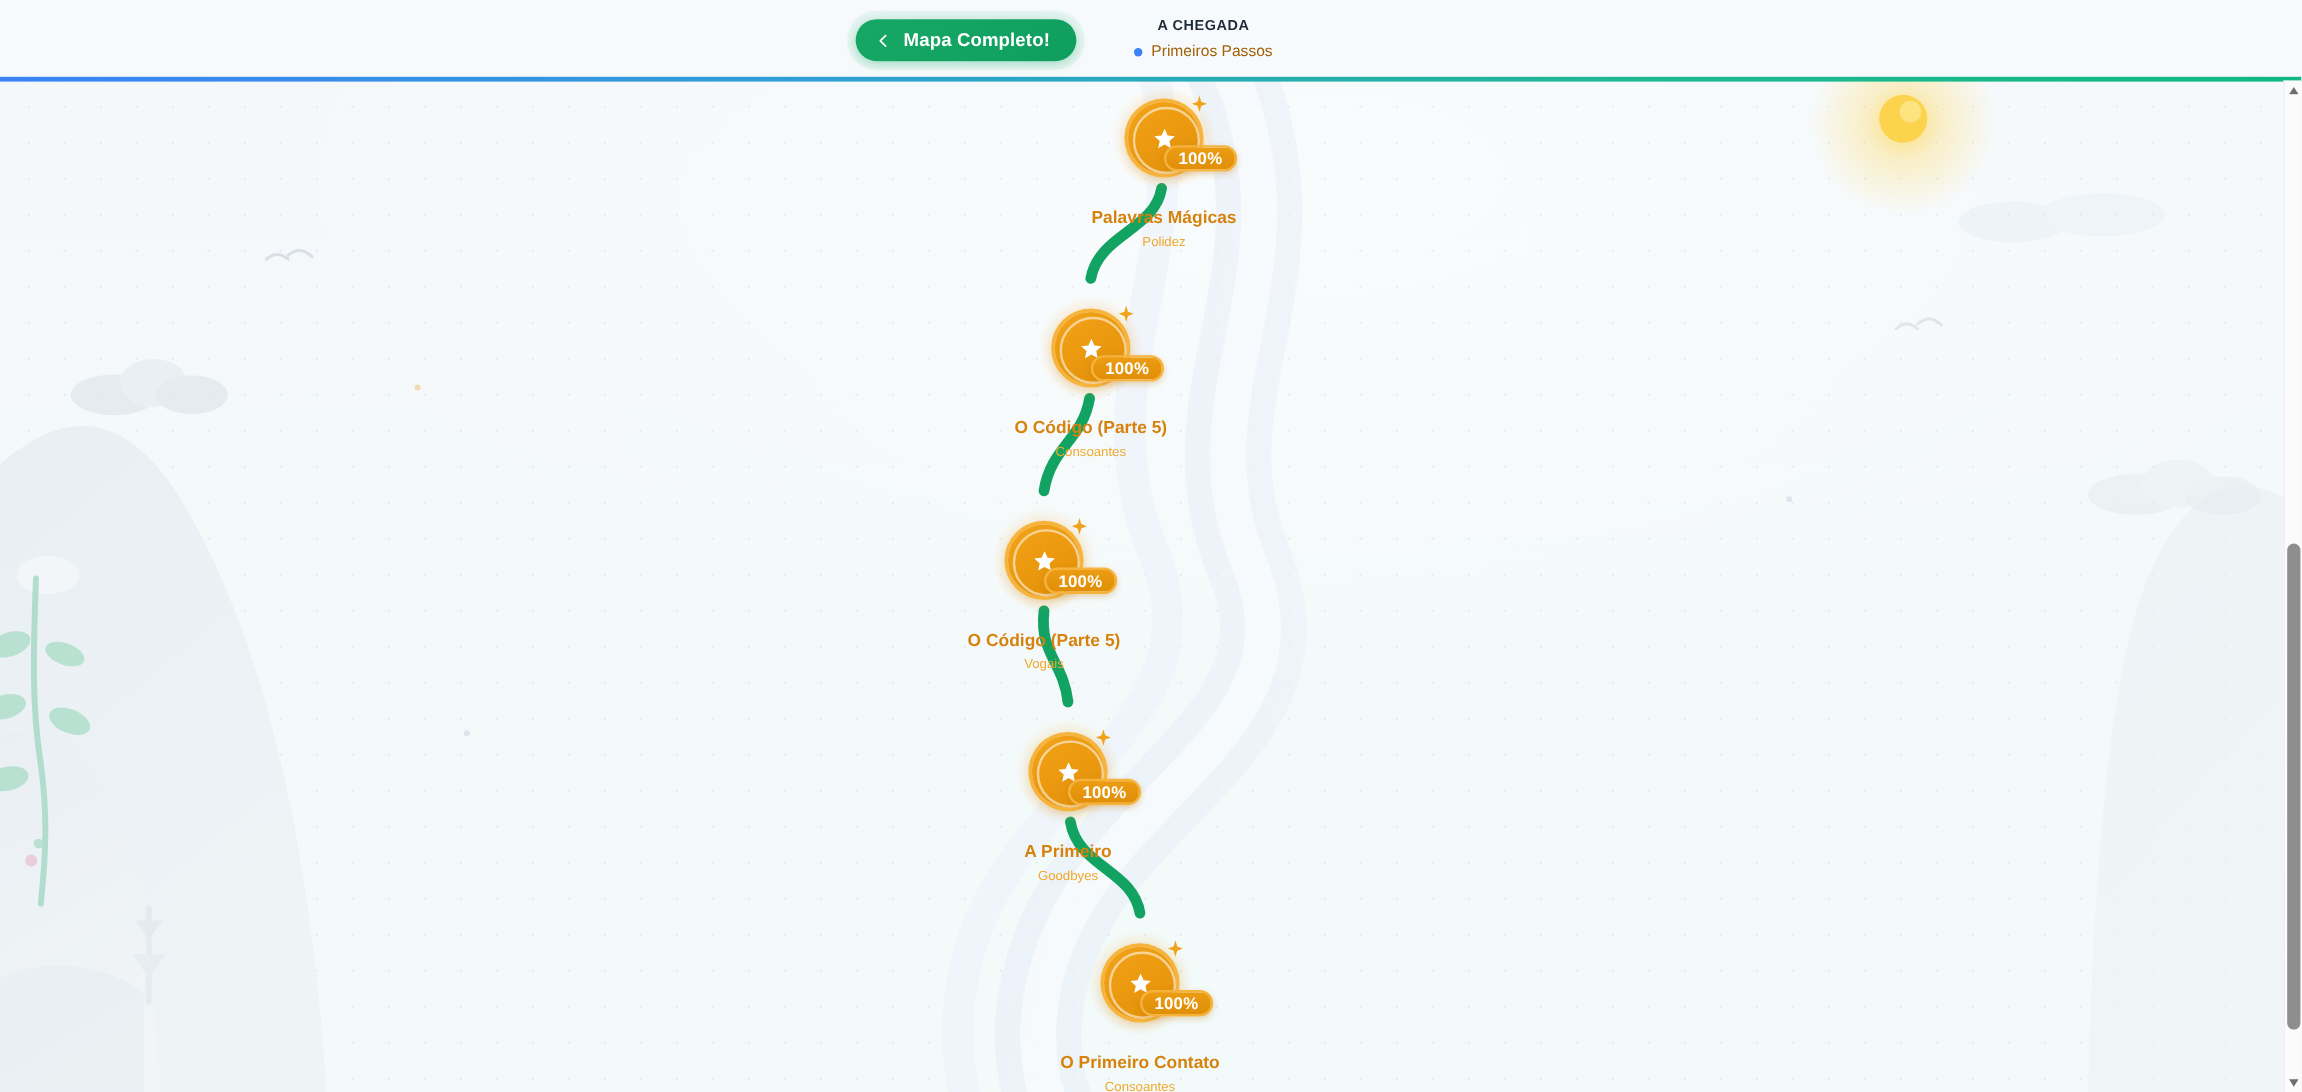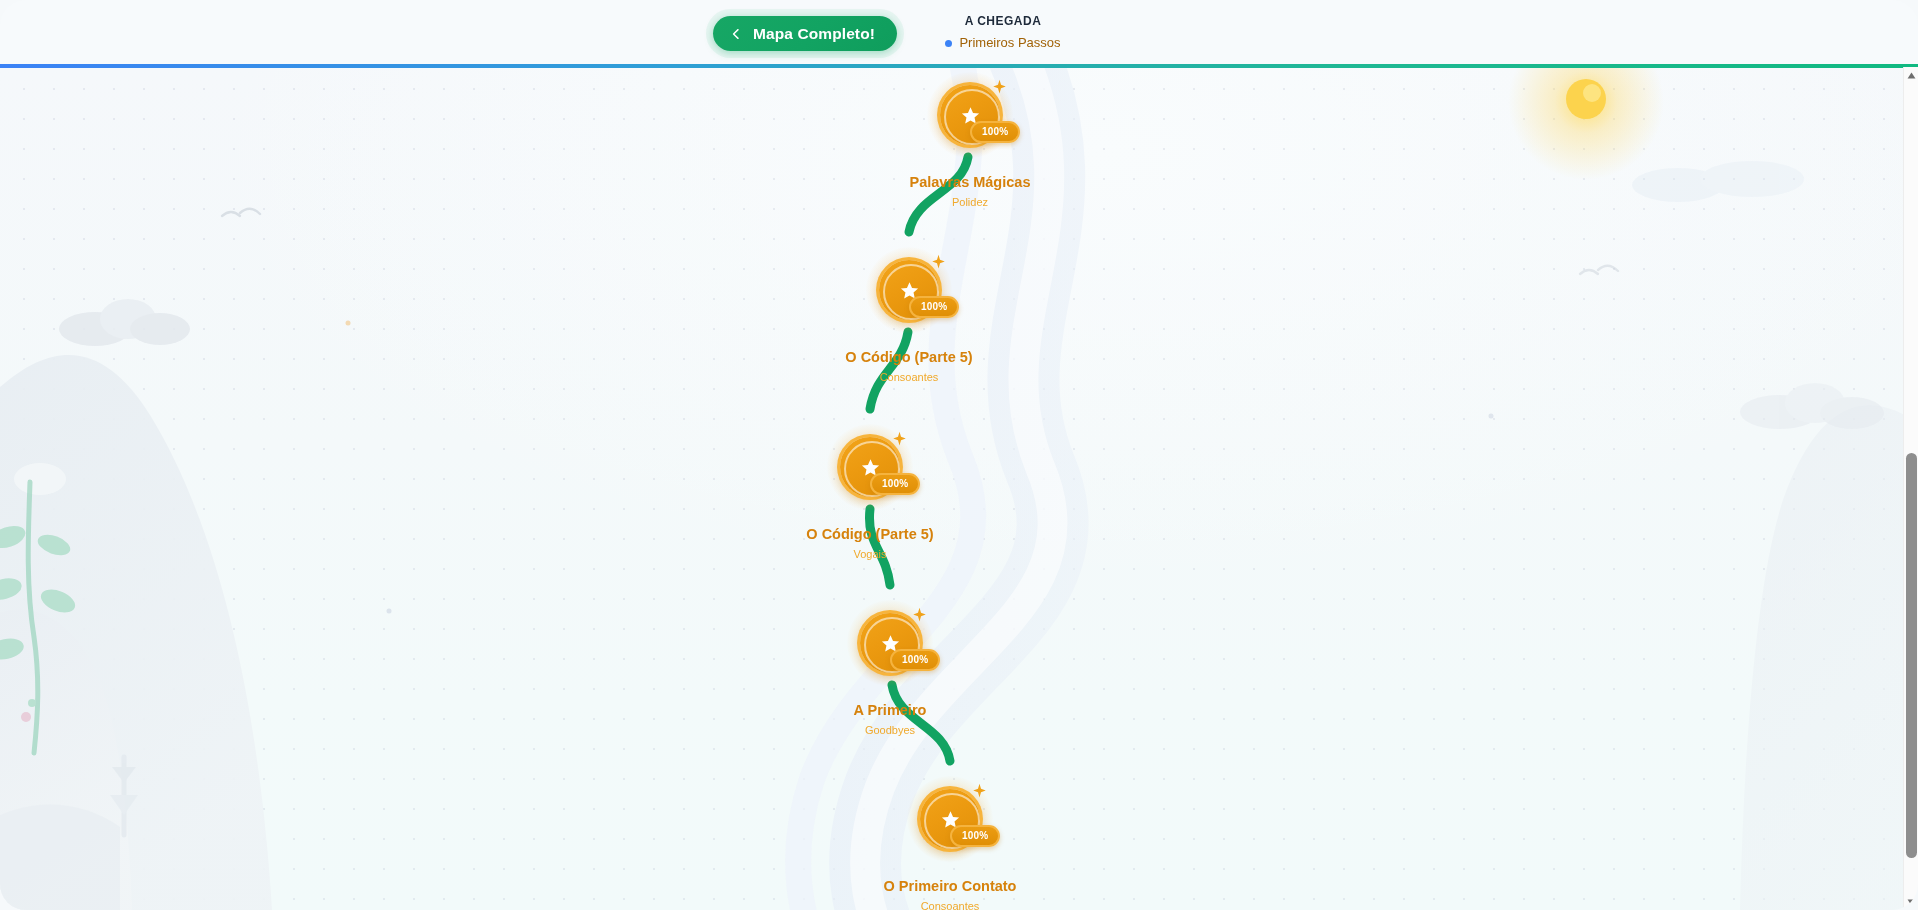--- a/index.html
+++ b/index.html
@@ -11,21 +11,20 @@
     font-family: "Liberation Sans", sans-serif;
     background: #f6f9fb;
   }
 
   #app {
     position: relative;
     width: 1918px;
     height: 910px;
     overflow: hidden;
     background: #f6f9fb;
-    border-radius: 26px;
   }
 
   
   #header {
     position: absolute;
     top: 0; left: 0;
     width: 1918px;
     height: 67px;
     background: #f7fafc;
     z-index: 40;
@@ -179,21 +178,21 @@
   .node-badge {
     position: absolute;
     left: 30px;
     top: 36px;
     height: 22px;
     padding: 0 10px;
     border-radius: 11px;
     background: linear-gradient(180deg, #eb9c12 0%, #e08f06 100%);
     border: 2px solid #f5b33e;
     color: #ffffff;
-    font-size: 10px;
+    font-size: 14px;
     font-weight: bold;
     line-height: 18px;
     letter-spacing: .2px;
     white-space: nowrap;
     box-shadow: 0 2px 5px rgba(190,115,0,0.30);
     z-index: 3;
   }
   .node-sparkle {
     position: absolute;
     width: 15px; height: 15px;

